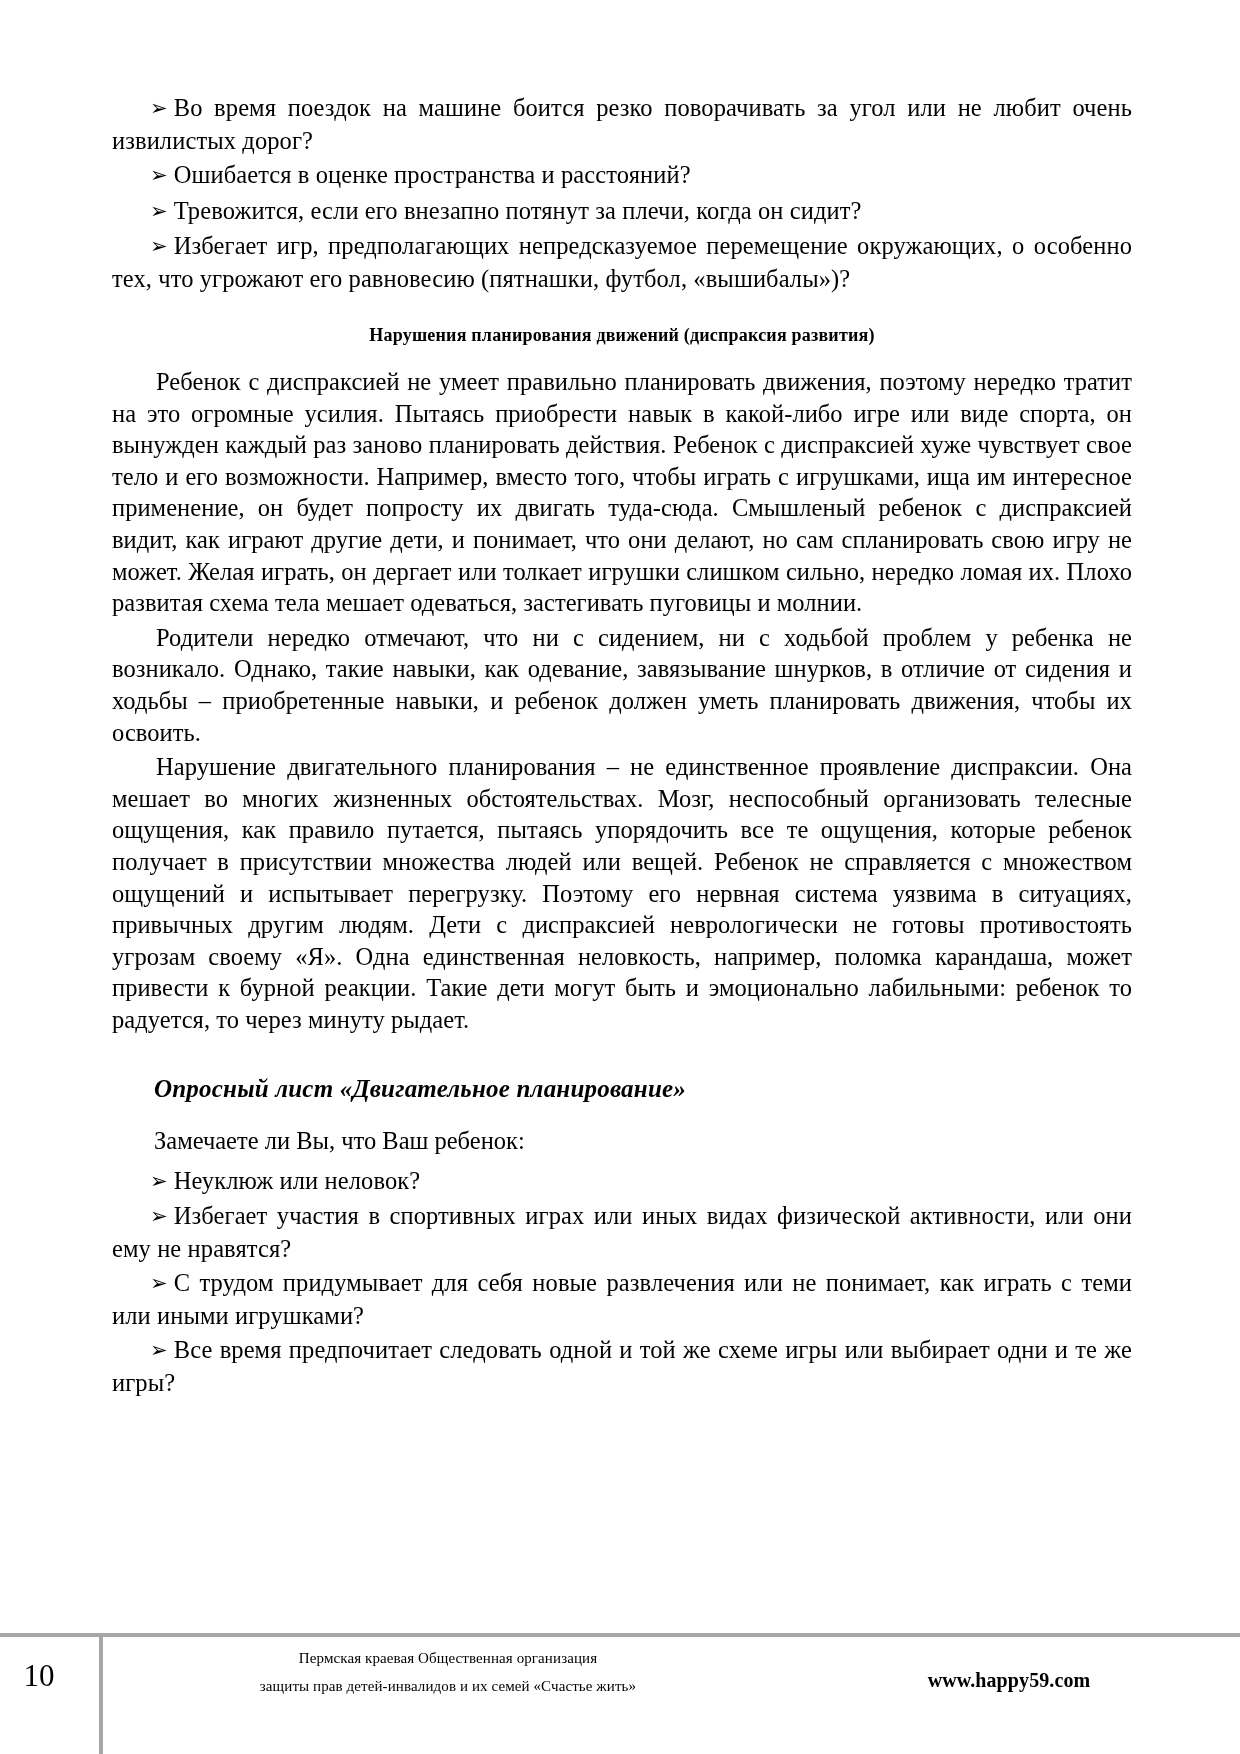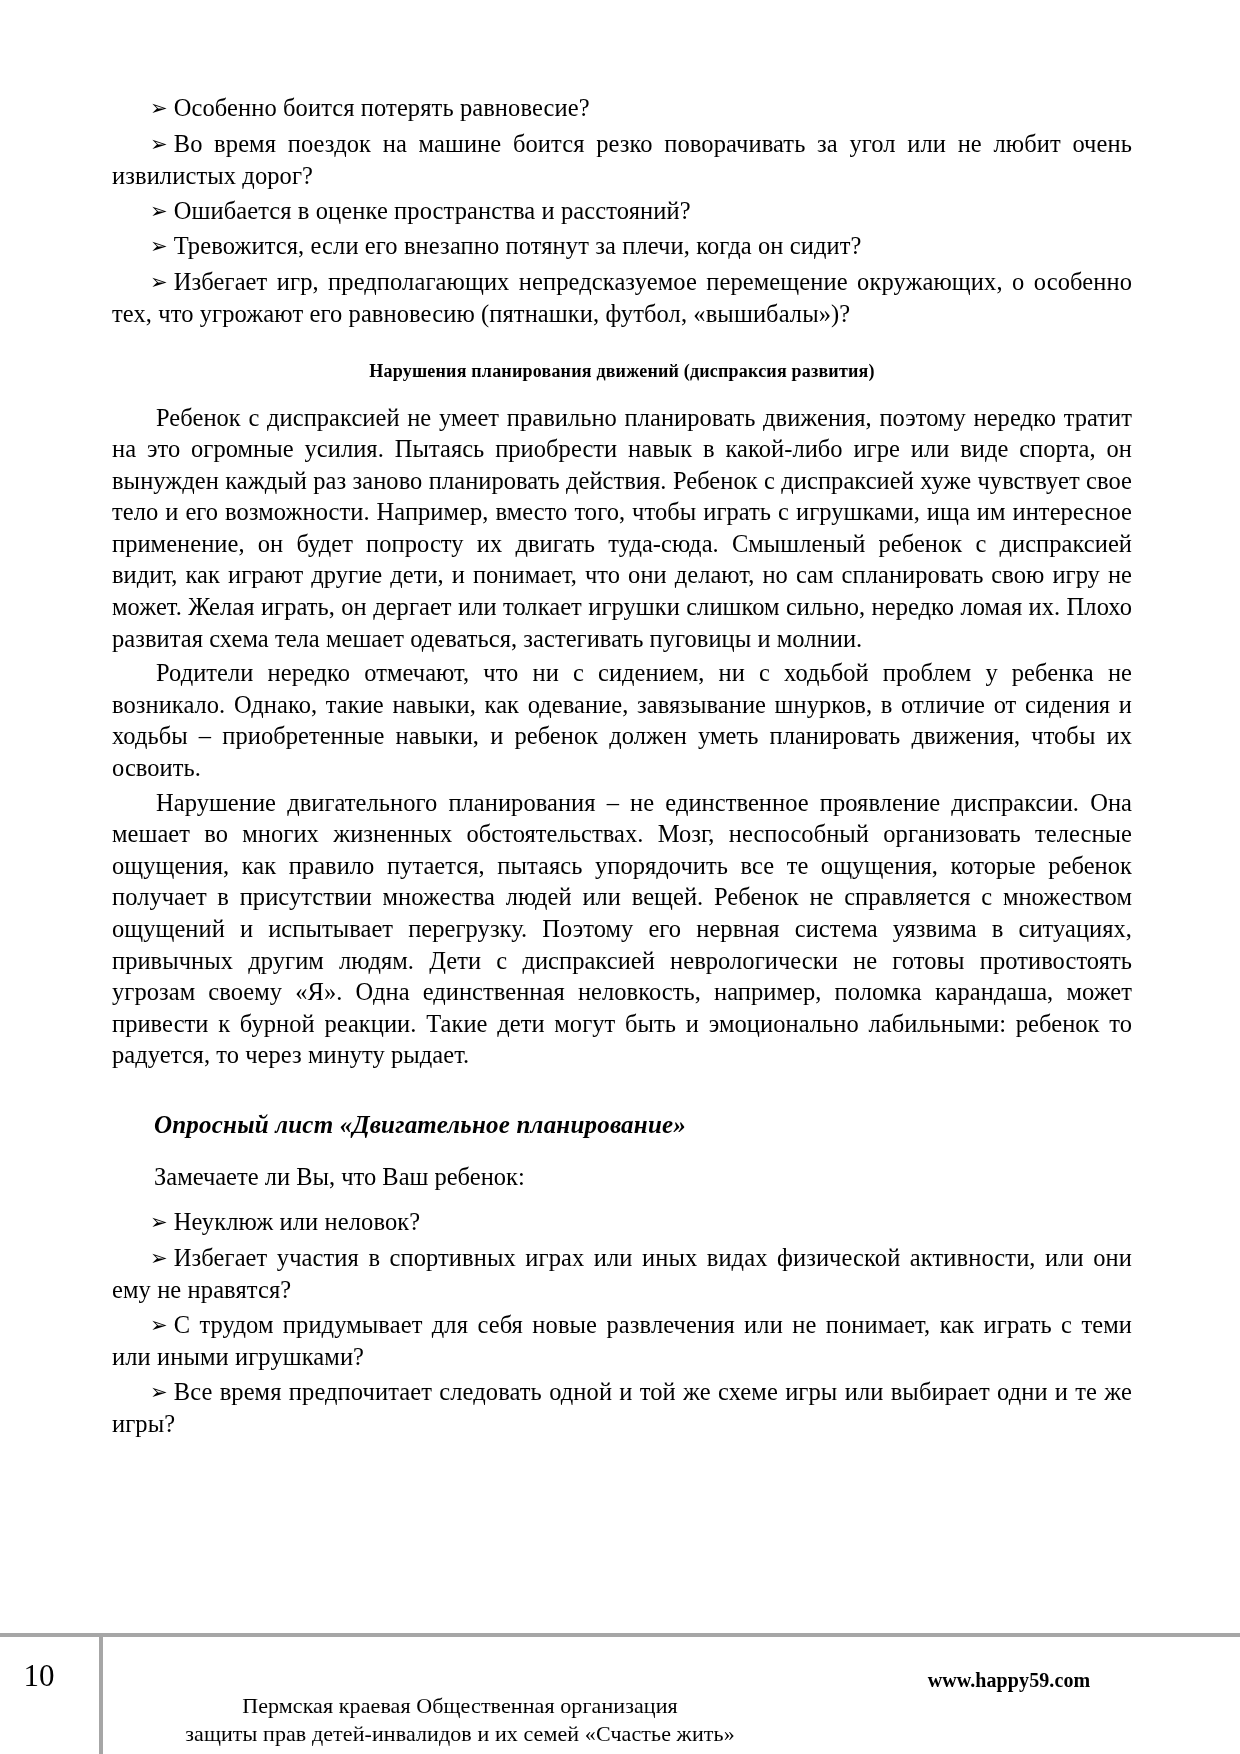--- a/index.html
+++ b/index.html
@@ -73,21 +73,21 @@
     margin: 40px 0 22px 0;
     text-indent: 42px;
     letter-spacing: 0.2px;
   }
 
   
   .lead {
     font-size: 24.5px;
     line-height: 31.5px;
     text-indent: 42px;
-    margin: 0 0 14px 0;
+    margin: 0 0 8px 0;
   }
 
   .qlist { margin-top: 0; }
   .qlist .q { margin-bottom: 3px; }
 
   
   .footer-rule {
     position: absolute;
     left: 0;
     top: 1633px;
@@ -108,27 +108,26 @@
     left: 0;
     top: 1660px;
     width: 78px;
     text-align: center;
     font-size: 31px;
     line-height: 31px;
   }
   .footer-org {
     position: absolute;
     left: 103px;
-    top: 1692px;
+    top: 1644px;
     width: 690px;
     text-align: center;
-    font-size: 22px;
+    font-size: 15px;
     line-height: 28px;
     letter-spacing: 0.1px;
-    padding-left: 12px;
   }
   .footer-url {
     position: absolute;
     left: 844px;
     top: 1668px;
     width: 330px;
     text-align: center;
     font-size: 20px;
     font-weight: bold;
     line-height: 24px;
@@ -136,21 +135,20 @@
   }
 </style>
 </head>
 <body>
 
 <div class="page">
 
   <div class="content">
 
     <div class="qlist">
-      <p class="q nojust"><span class="bullet">➢</span><span>Особенно боится потерять равновесие?</span></p>
       <p class="q"><span class="bullet">➢</span><span>Во время поездок на машине боится резко поворачивать за угол или не любит очень извилистых дорог?</span></p>
       <p class="q nojust"><span class="bullet">➢</span><span>Ошибается в оценке пространства и расстояний?</span></p>
       <p class="q nojust"><span class="bullet">➢</span><span>Тревожится, если его внезапно потянут за плечи, когда он сидит?</span></p>
       <p class="q"><span class="bullet">➢</span><span>Избегает игр, предполагающих непредсказуемое перемещение окружающих, о особенно тех, что угрожают его равновесию (пятнашки, футбол, «вышибалы»)?</span></p>
     </div>
 
     <h2 class="section-heading">Нарушения планирования движений (диспраксия развития)</h2>
 
     <p class="para">Ребенок с диспраксией не умеет правильно планировать движения, поэтому нередко тратит на это огромные усилия. Пытаясь приобрести навык в какой-либо игре или виде спорта, он вынужден каждый раз заново планировать действия. Ребенок с диспраксией хуже чувствует свое тело и его возможности. Например, вместо того, чтобы играть с игрушками, ища им интересное применение, он будет попросту их двигать туда-сюда. Смышленый ребенок с диспраксией видит, как играют другие дети, и понимает, что они делают, но сам спланировать свою игру не может. Желая играть, он дергает или толкает игрушки слишком сильно, нередко ломая их. Плохо развитая схема тела мешает одеваться, застегивать пуговицы и молнии.</p>
     <p class="para">Родители нередко отмечают, что ни с сидением, ни с ходьбой проблем у ребенка не возникало. Однако, такие навыки, как одевание, завязывание шнурков, в отличие от сидения и ходьбы – приобретенные навыки, и ребенок должен уметь планировать движения, чтобы их освоить.</p>

